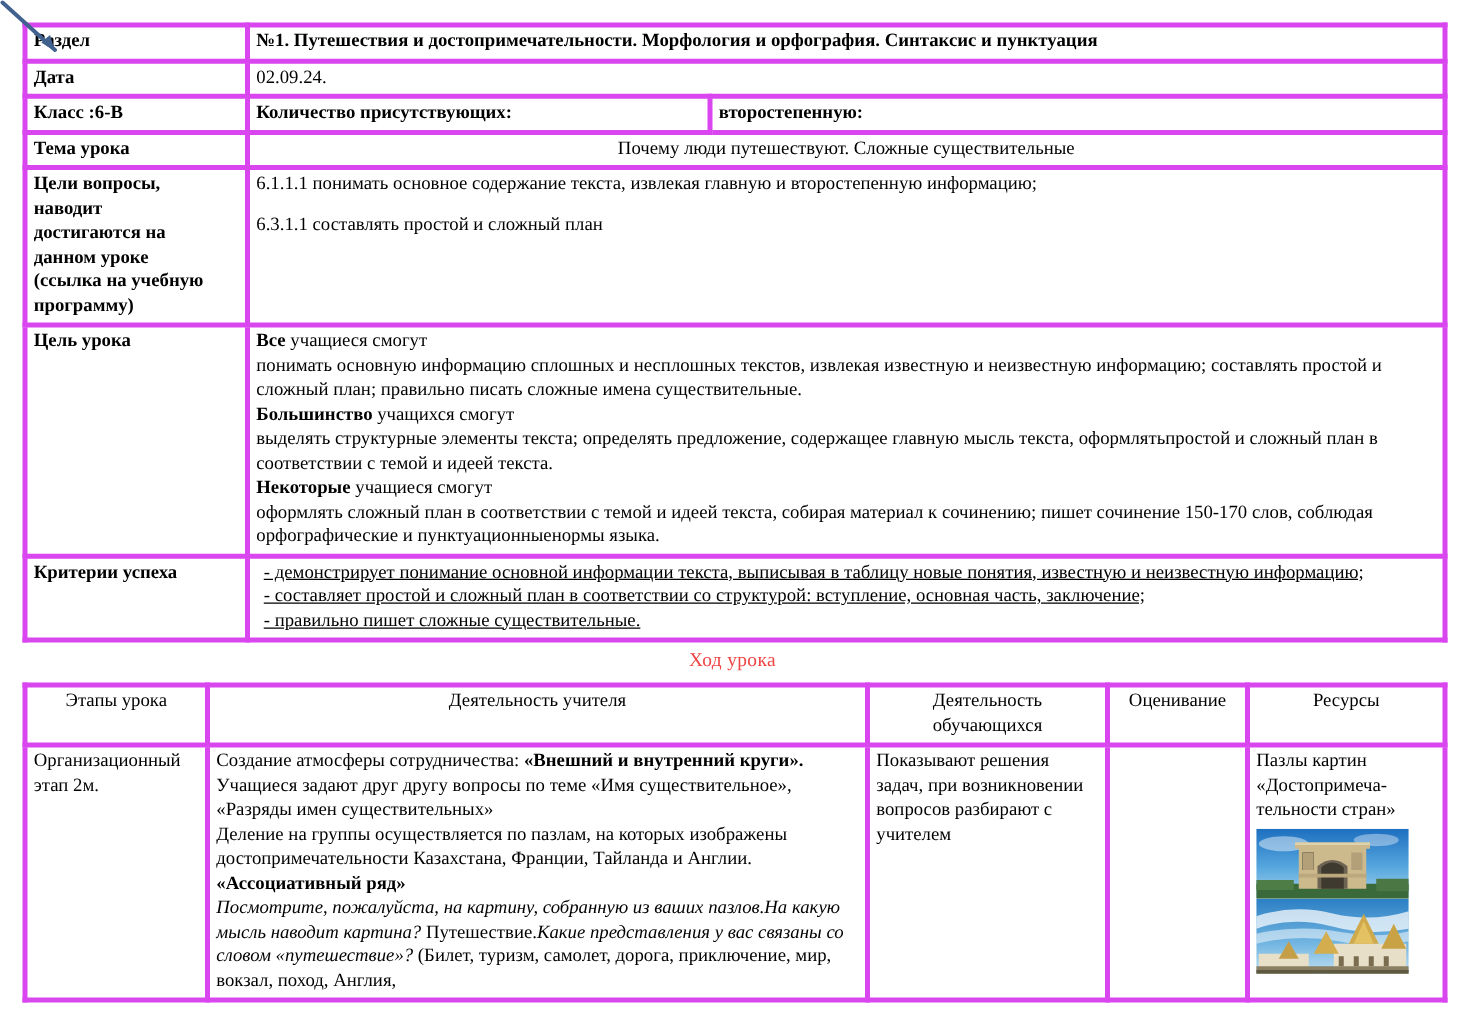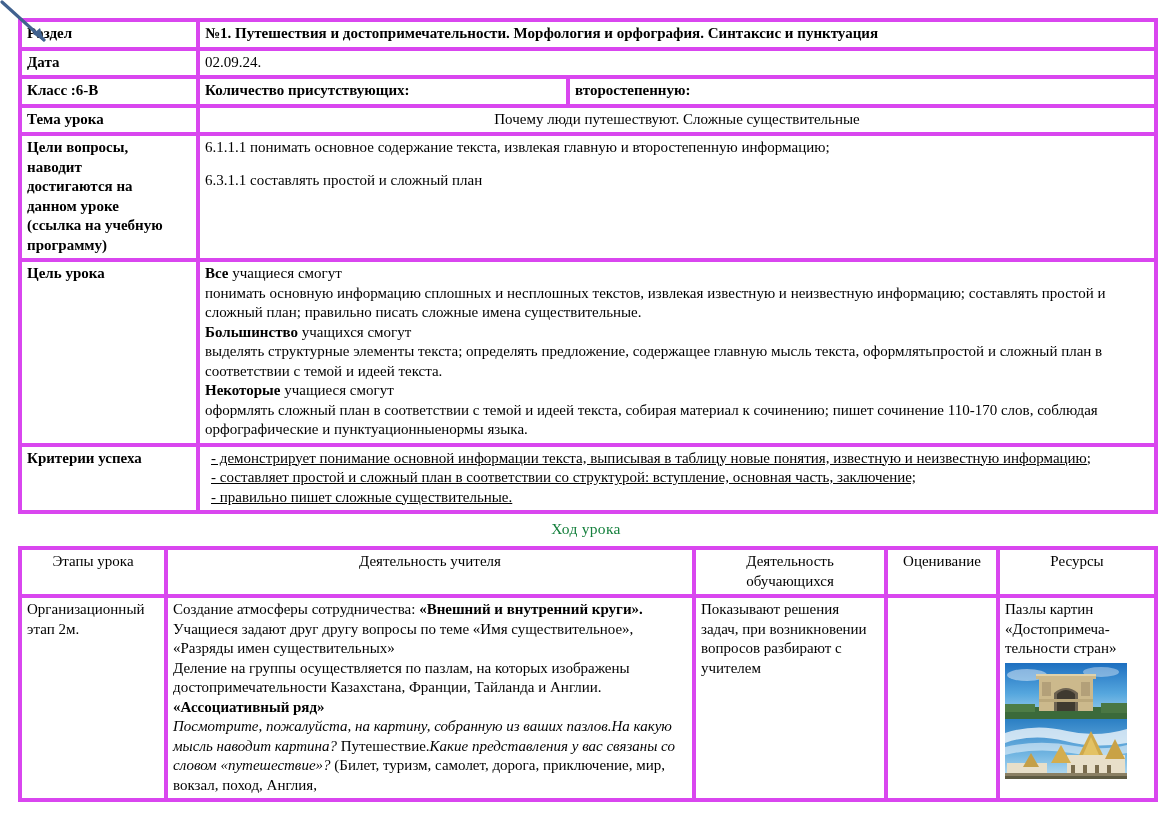--- a/index.html
+++ b/index.html
@@ -48,21 +48,21 @@
 
   
   col.d1 { width: 146px; }
   col.d2 { width: 528px; }
   col.d3 { width: 192px; }
   col.d4 { width: 112px; }
   col.d5 { width: 158px; }
 
   .hod {
     text-align: center;
-    color: #15803d;
+    color: #ef4444;
     font-size: 15.5px;
     padding: 6px 0 8px 0;
     letter-spacing: 0.3px;
   }
 
   .hdr {
     text-align: center;
     font-weight: normal;
     vertical-align: middle;
   }
@@ -147,21 +147,21 @@
         </tr>
 
         <tr>
           <td class="b">Цель урока</td>
           <td colspan="2">
             <p class="p"><span class="b">Все</span><span> учащиеся смогут</span></p>
             <p class="p">понимать основную информацию сплошных и несплошных текстов, извлекая известную и неизвестную информацию; составлять простой и сложный план; правильно писать сложные имена существительные.</p>
             <p class="p"><span class="b">Большинство</span><span> учащихся смогут</span></p>
             <p class="p">выделять структурные элементы текста; определять предложение, содержащее главную мысль текста, оформлятьпростой и сложный план в соответствии с темой и идеей текста.</p>
             <p class="p"><span class="b">Некоторые</span><span> учащиеся смогут</span></p>
-            <p class="p">оформлять сложный план в соответствии с темой и идеей текста, собирая материал к сочинению; пишет сочинение 110-170 слов, соблюдая орфографические и пунктуационныенормы языка.</p>
+            <p class="p">оформлять сложный план в соответствии с темой и идеей текста, собирая материал к сочинению; пишет сочинение 150-170 слов, соблюдая орфографические и пунктуационныенормы языка.</p>
           </td>
         </tr>
 
         <tr>
           <td class="b">Критерии успеха</td>
           <td colspan="2">
             <p class="p crit crit-ind">- демонстрирует понимание основной информации текста, выписывая в таблицу новые понятия, известную и неизвестную информацию;</p>
             <p class="p crit crit-ind">- составляет простой и сложный план в соответствии со структурой: вступление, основная часть, заключение;</p>
             <p class="p crit crit-ind">-  правильно пишет сложные существительные.</p>
           </td>

